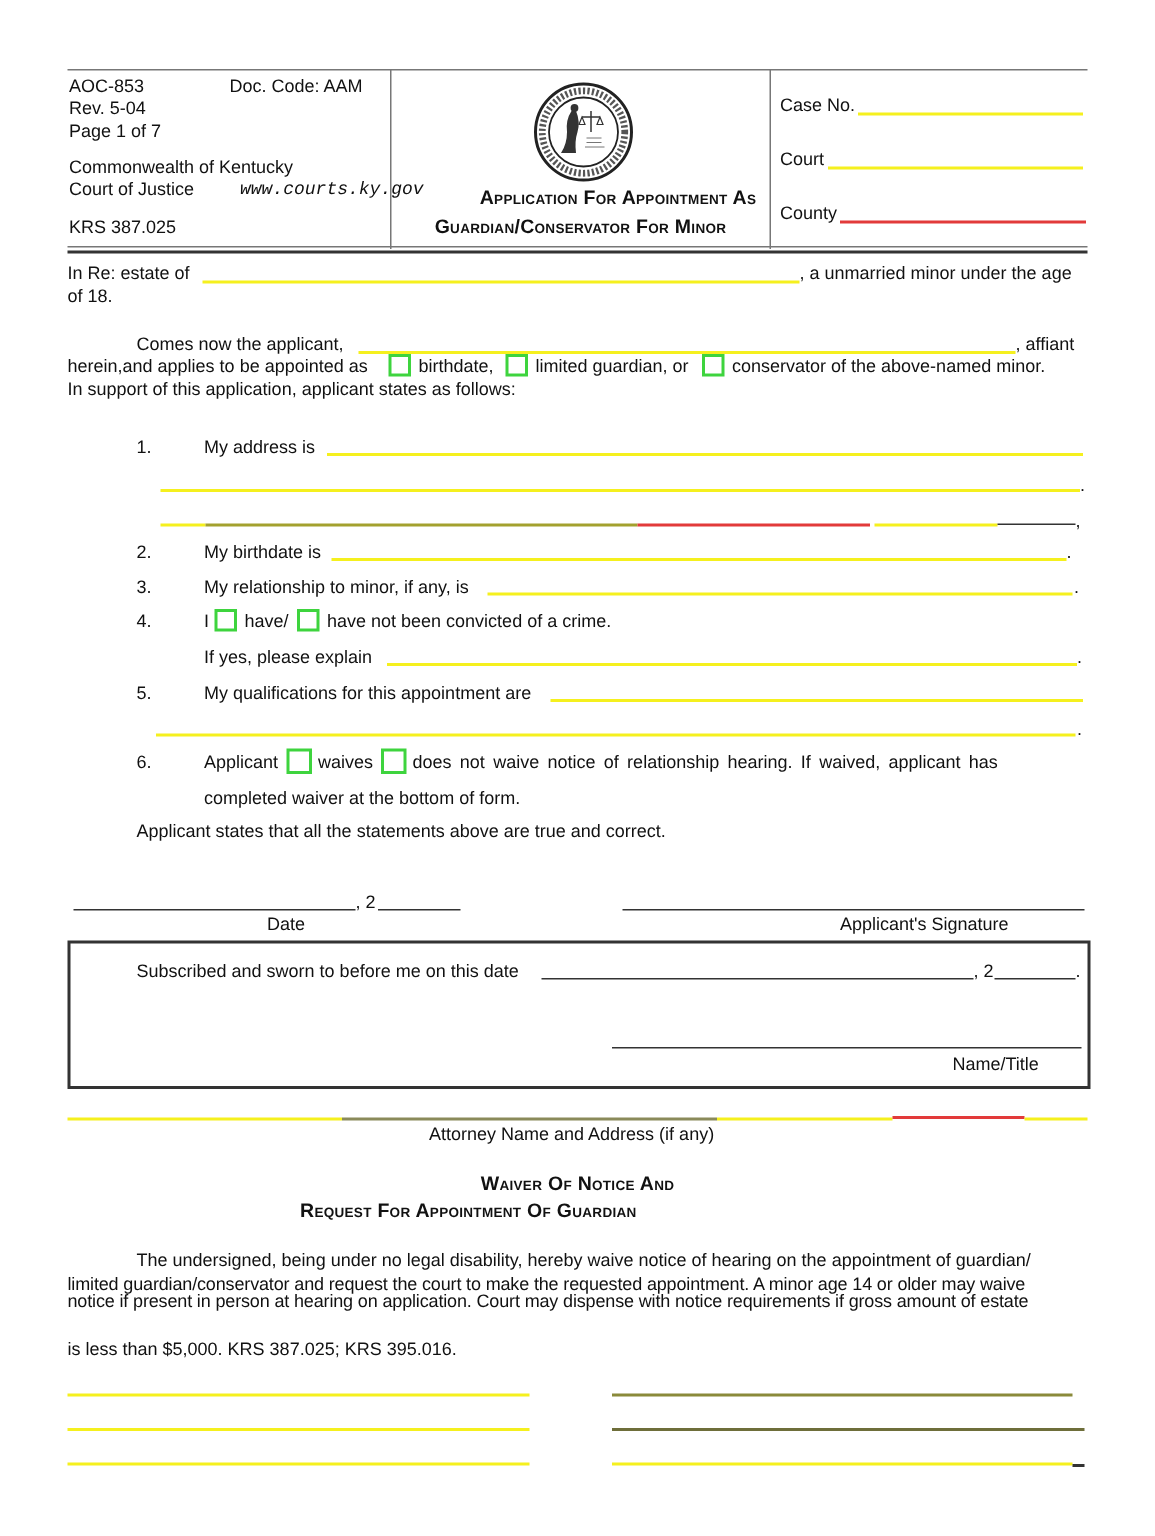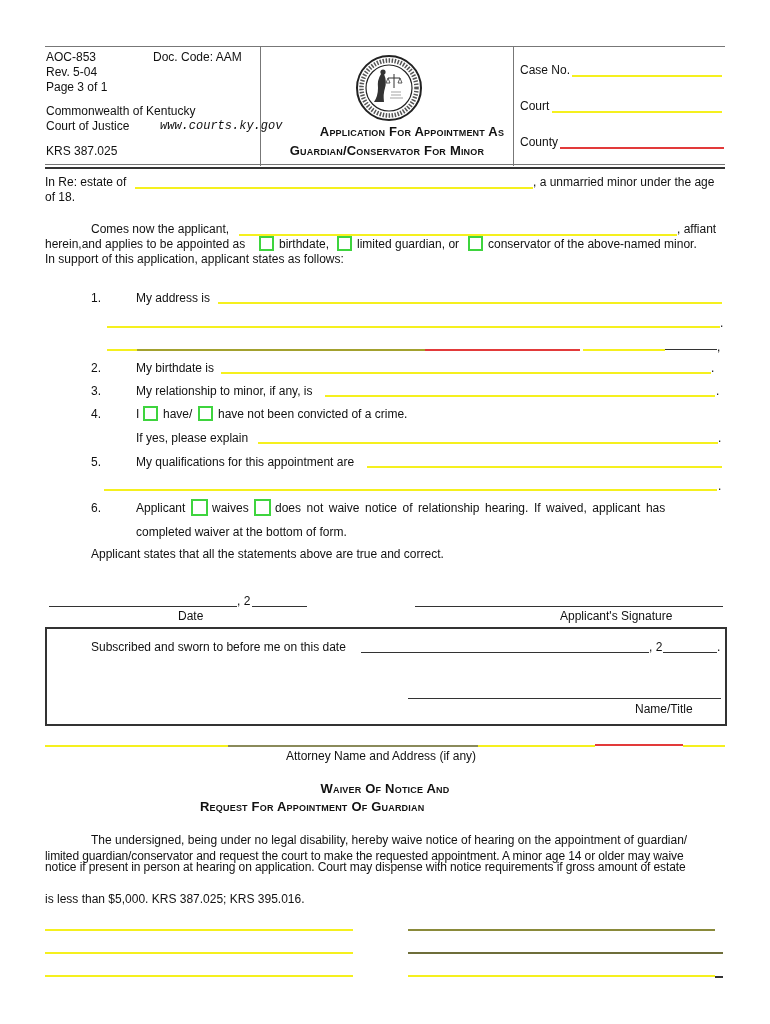--- a/index.html
+++ b/index.html
@@ -22,21 +22,21 @@
 
 <div class="rule gy" style="left:45px;top:46px;width:680px;border-top-width:1px;"></div>
 <div class="vline" style="left:260px;top:46px;height:120px;"></div>
 <div class="vline" style="left:513px;top:46px;height:120px;"></div>
 <div class="rule gy" style="left:45px;top:164px;width:680px;"></div>
 <div class="rule bk" style="left:45px;top:167px;width:680px;border-top-width:2px;"></div>
 
 <span class="txt" style="left:46px;top:50px;">AOC-853</span>
 <span class="txt" style="left:153px;top:50px;">Doc. Code: AAM</span>
 <span class="txt" style="left:46px;top:65px;">Rev. 5-04</span>
-<span class="txt" style="left:46px;top:80px;">Page 3 of 1</span>
+<span class="txt" style="left:46px;top:80px;">Page 1 of 7</span>
 <span class="txt" style="left:46px;top:104px;">Commonwealth of Kentucky</span>
 <span class="txt" style="left:46px;top:119px;">Court of Justice</span>
 <span class="txt" style="left:160px;top:119px;font-style:italic;font-family:Liberation Mono, monospace;">www.courts.ky.gov</span>
 <span class="txt" style="left:46px;top:144px;">KRS 387.025</span>
 
 <div class="abs" style="left:355px;top:54px;width:68px;height:68px;">
   <svg width="68" height="68" viewBox="0 0 68 68">
     <circle cx="34" cy="34" r="32" fill="#fff" stroke="#222" stroke-width="2"></circle>
     <circle cx="34" cy="34" r="23" fill="#fff" stroke="#222" stroke-width="1.2"></circle>
     <circle cx="34" cy="34" r="27.5" fill="none" stroke="#555" stroke-width="4.5" stroke-dasharray="1.5 1.5"></circle>

